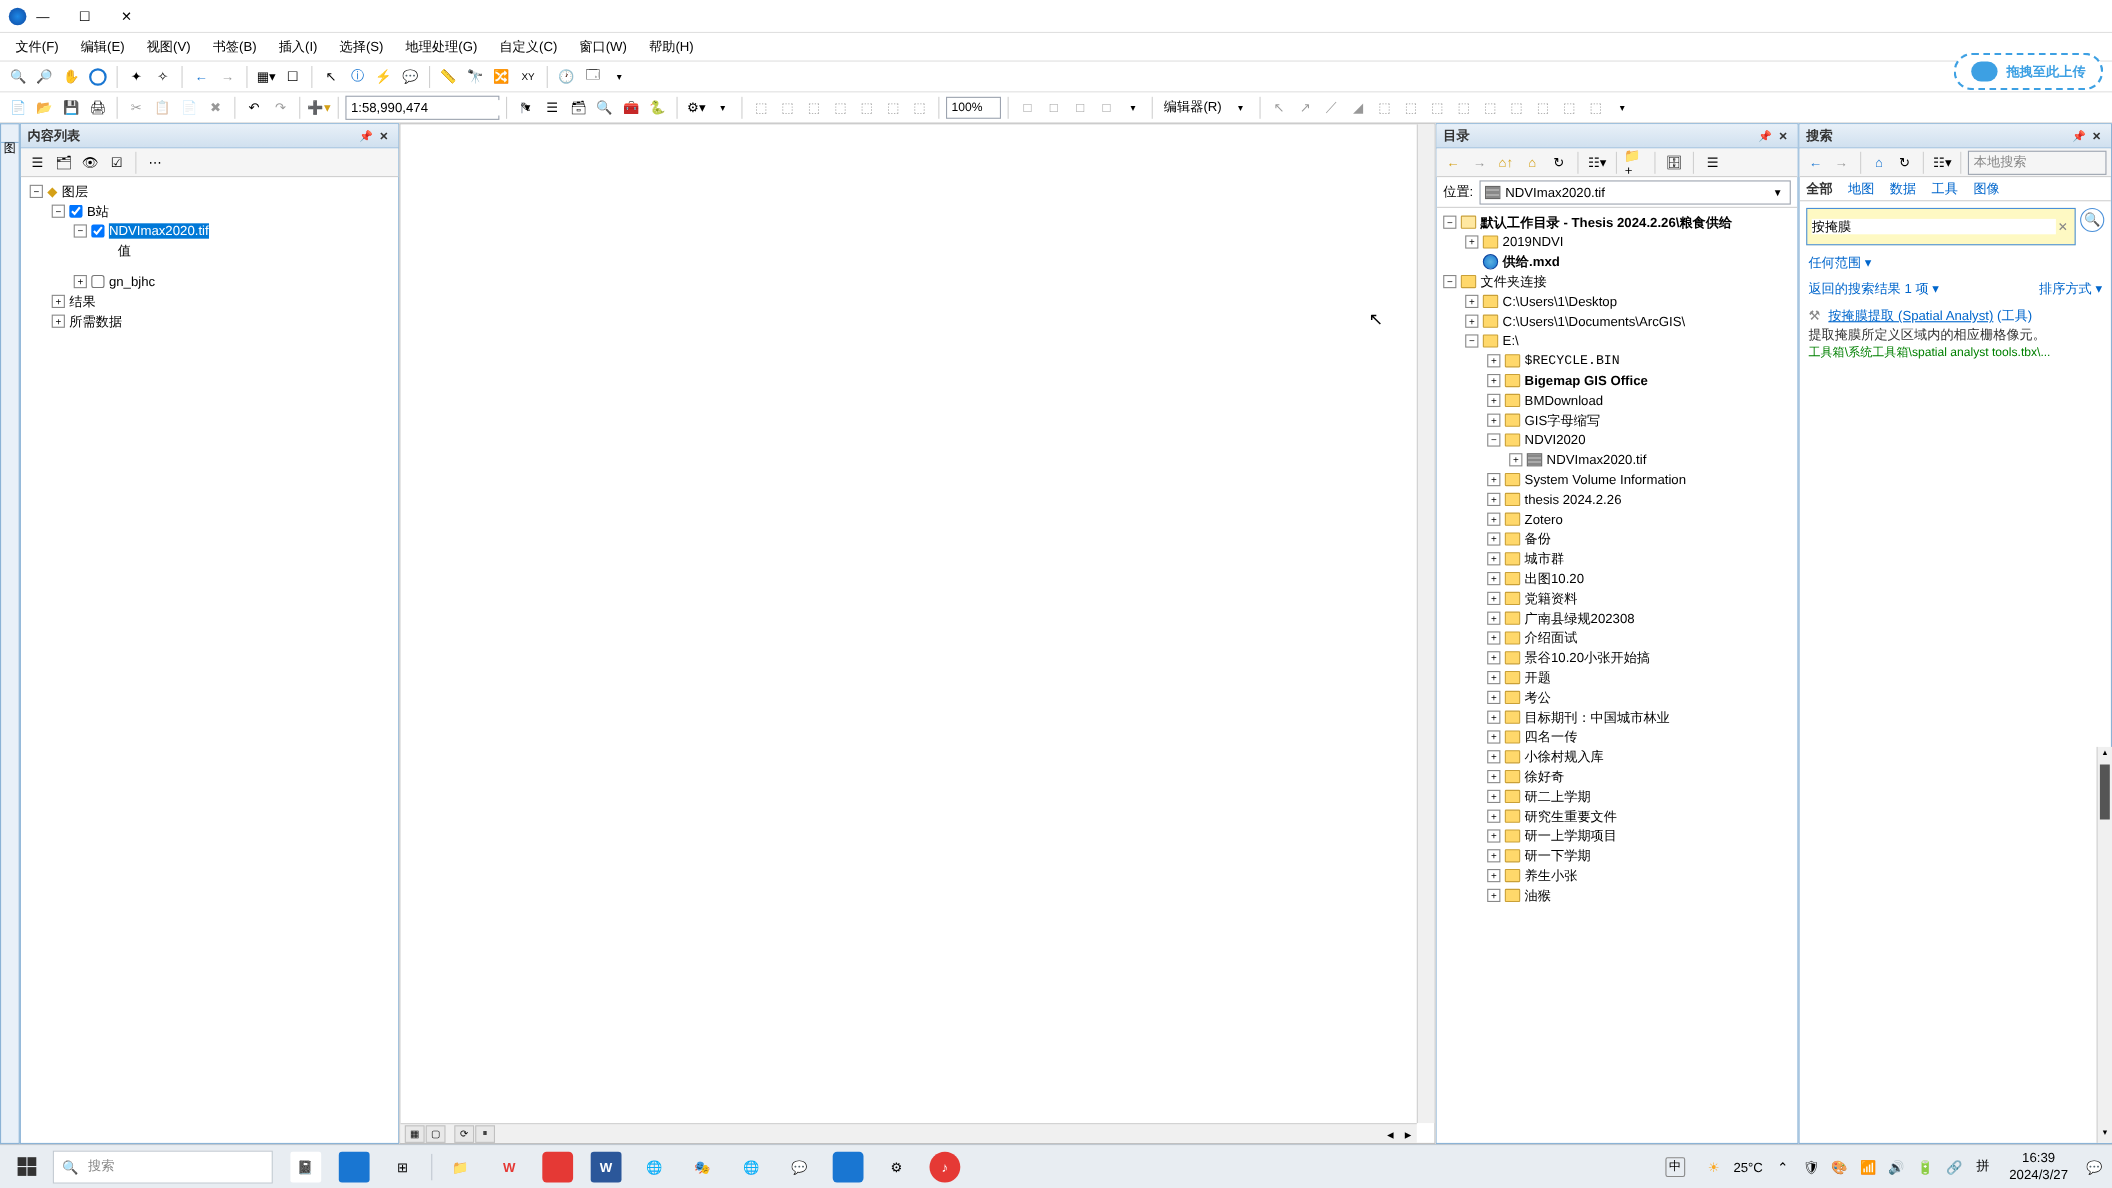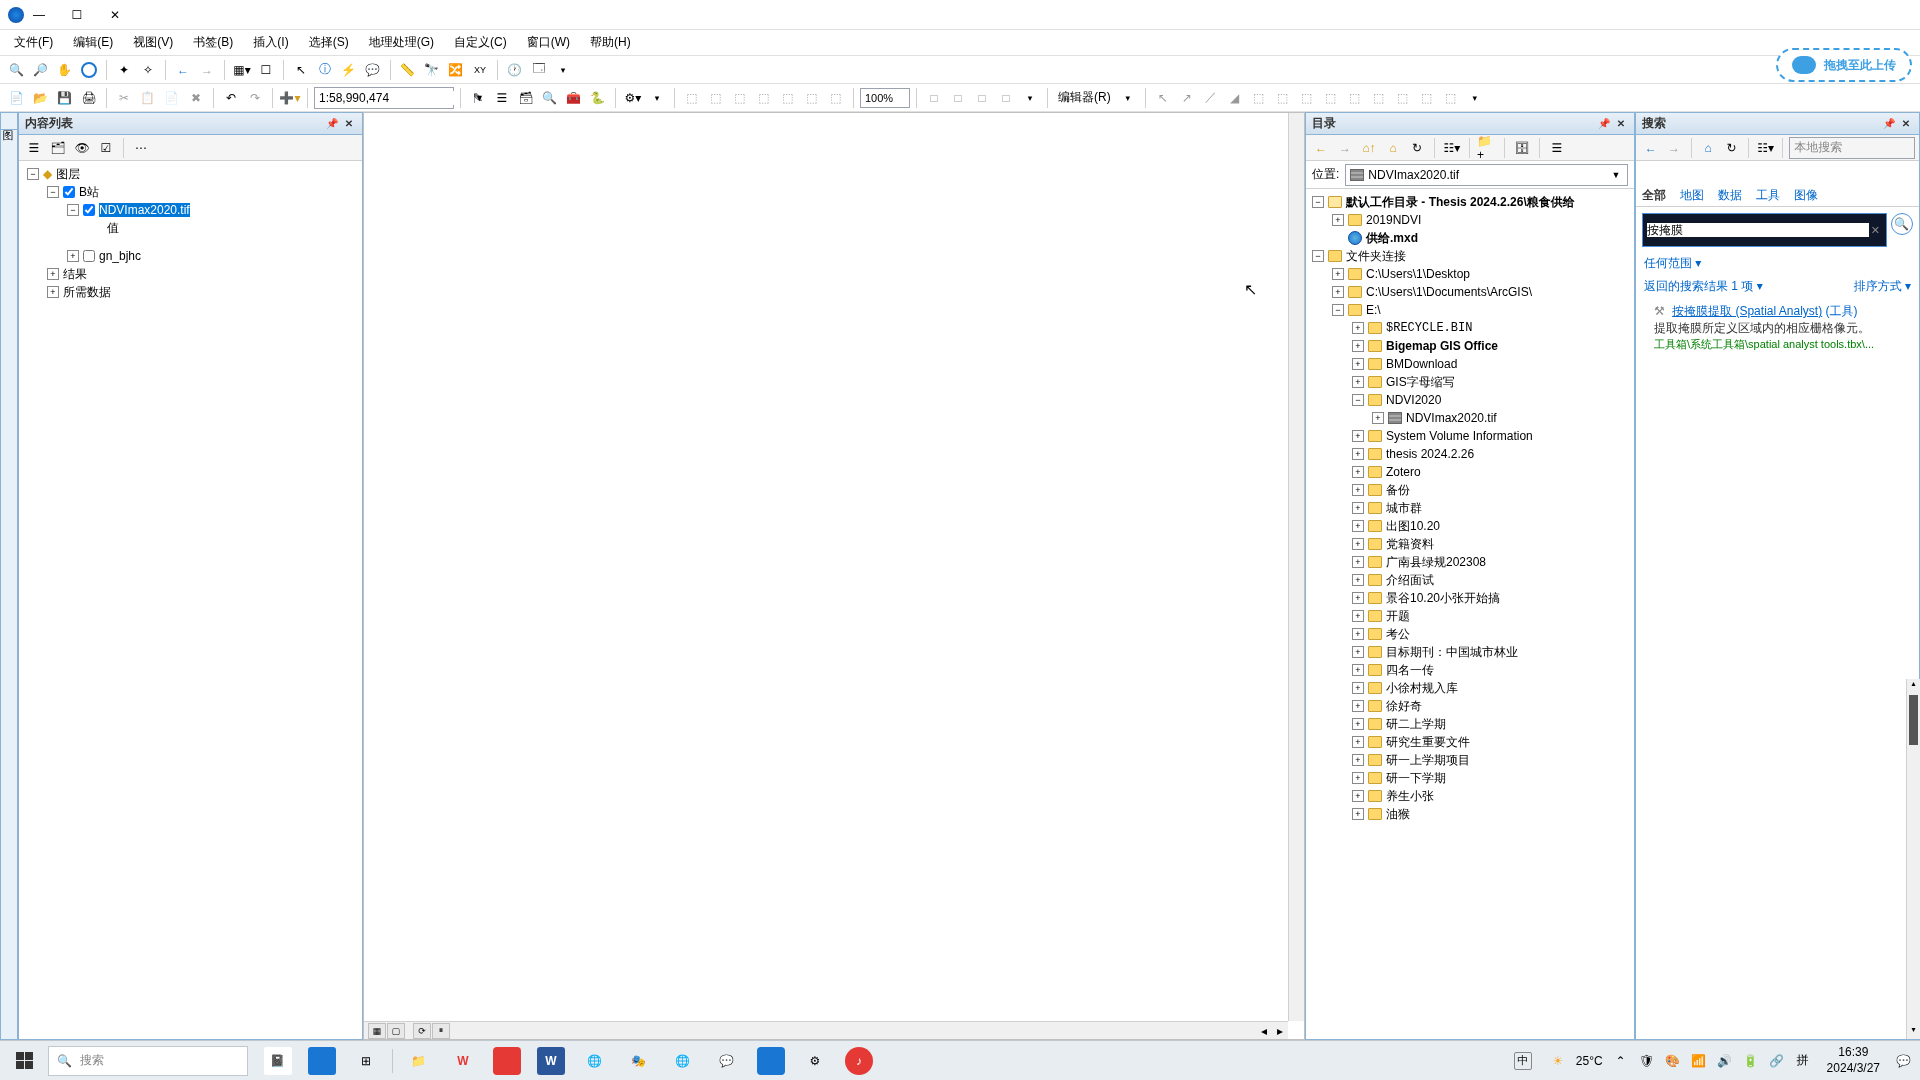--- a/index.html
+++ b/index.html
@@ -62,32 +62,32 @@
 .loc-box { flex: 1; height: 22px; border: 1px solid #9ca3af; display: flex; align-items: center; padding: 0 4px; gap: 4px; background: #fff; }
 .loc-box .dd { width: 14px; text-align: center; font-size: 9px; }
 .cat-tree { flex: 1; overflow-y: scroll; padding: 4px; }
 .folder-icon { width: 14px; height: 12px; background: #ffd86b; border: 1px solid #c9a037; border-radius: 1px; }
 .folder-icon.home { background: #ffe8a1; position: relative; }
 .raster-icon { width: 14px; height: 12px; background: repeating-linear-gradient(0deg,#888,#888 2px,#aaa 2px,#aaa 4px); border: 1px solid #666; }
 .mxd-icon { width: 14px; height: 14px; background: radial-gradient(circle,#5bb3e0,#1976d2); border-radius: 50%; border: 1px solid #0d47a1; }
 
 
 .search-panel { width: 285px; }
-.search-tabs { height: 22px; display: flex; align-items: center; padding: 0 6px; gap: 14px; border-bottom: 1px solid #d0d0d0; font-size: 11px; margin-top: 24px; }
+.search-tabs { height: 22px; display: flex; align-items: center; padding: 0 6px; gap: 14px; border-bottom: 1px solid #d0d0d0; font-size: 11px; }
 .search-tab { color: #0066cc; cursor: pointer; }
 .search-tab.active { color: #333; font-weight: bold; }
 .search-input-row { padding: 6px; display: flex; gap: 4px; }
-.search-input-box { flex: 1; height: 22px; border: 1px solid #4a90d9; display: flex; align-items: center; padding: 16px 4px; background: #0f172a; }
+.search-input-box { flex: 1; height: 22px; border: 1px solid #4a90d9; display: flex; align-items: center; padding: 16px 4px; background: #fef9c3; }
 .search-input-box input { border: none; outline: none; flex: 1; }
 .search-clear { color: #888; cursor: pointer; font-size: 11px; padding: 0 2px; }
 .search-go { width: 22px; height: 22px; border: 1px solid #4a90d9; border-radius: 11px; display: flex; align-items: center; justify-content: center; cursor: pointer; color: #1976d2; }
 .search-filter-row { padding: 2px 8px; font-size: 11px; }
 .search-filter-link { color: #0066cc; cursor: pointer; }
 .search-meta-row { padding: 4px 8px; display: flex; justify-content: space-between; font-size: 11px; }
-.search-results { padding: 4px 18px; flex: 1; overflow: auto; }
+.search-results { padding: 4px 8px; flex: 1; overflow: auto; }
 .result-item { margin-bottom: 6px; }
 .result-title { color: #0066cc; cursor: pointer; text-decoration: underline; }
 .result-type { color: #0066cc; }
 .result-desc { color: #333; }
 .result-path { color: #008000; font-size: 11px; }
 .loc-search { width: 130px; height: 22px; border: 1px solid #9ca3af; padding: 0 4px; color: #888; display: flex; align-items: center; }
 
 
 .upload-badge { position: absolute; top: 48px; right: 8px; border: 2px dashed #3da0e3; border-radius: 20px; padding: 6px 14px; display: flex; align-items: center; gap: 8px; color: #3da0e3; font-weight: bold; background: #fff; }
 .upload-badge .cloud { width: 24px; height: 18px; background: #3da0e3; border-radius: 10px; position: relative; }

